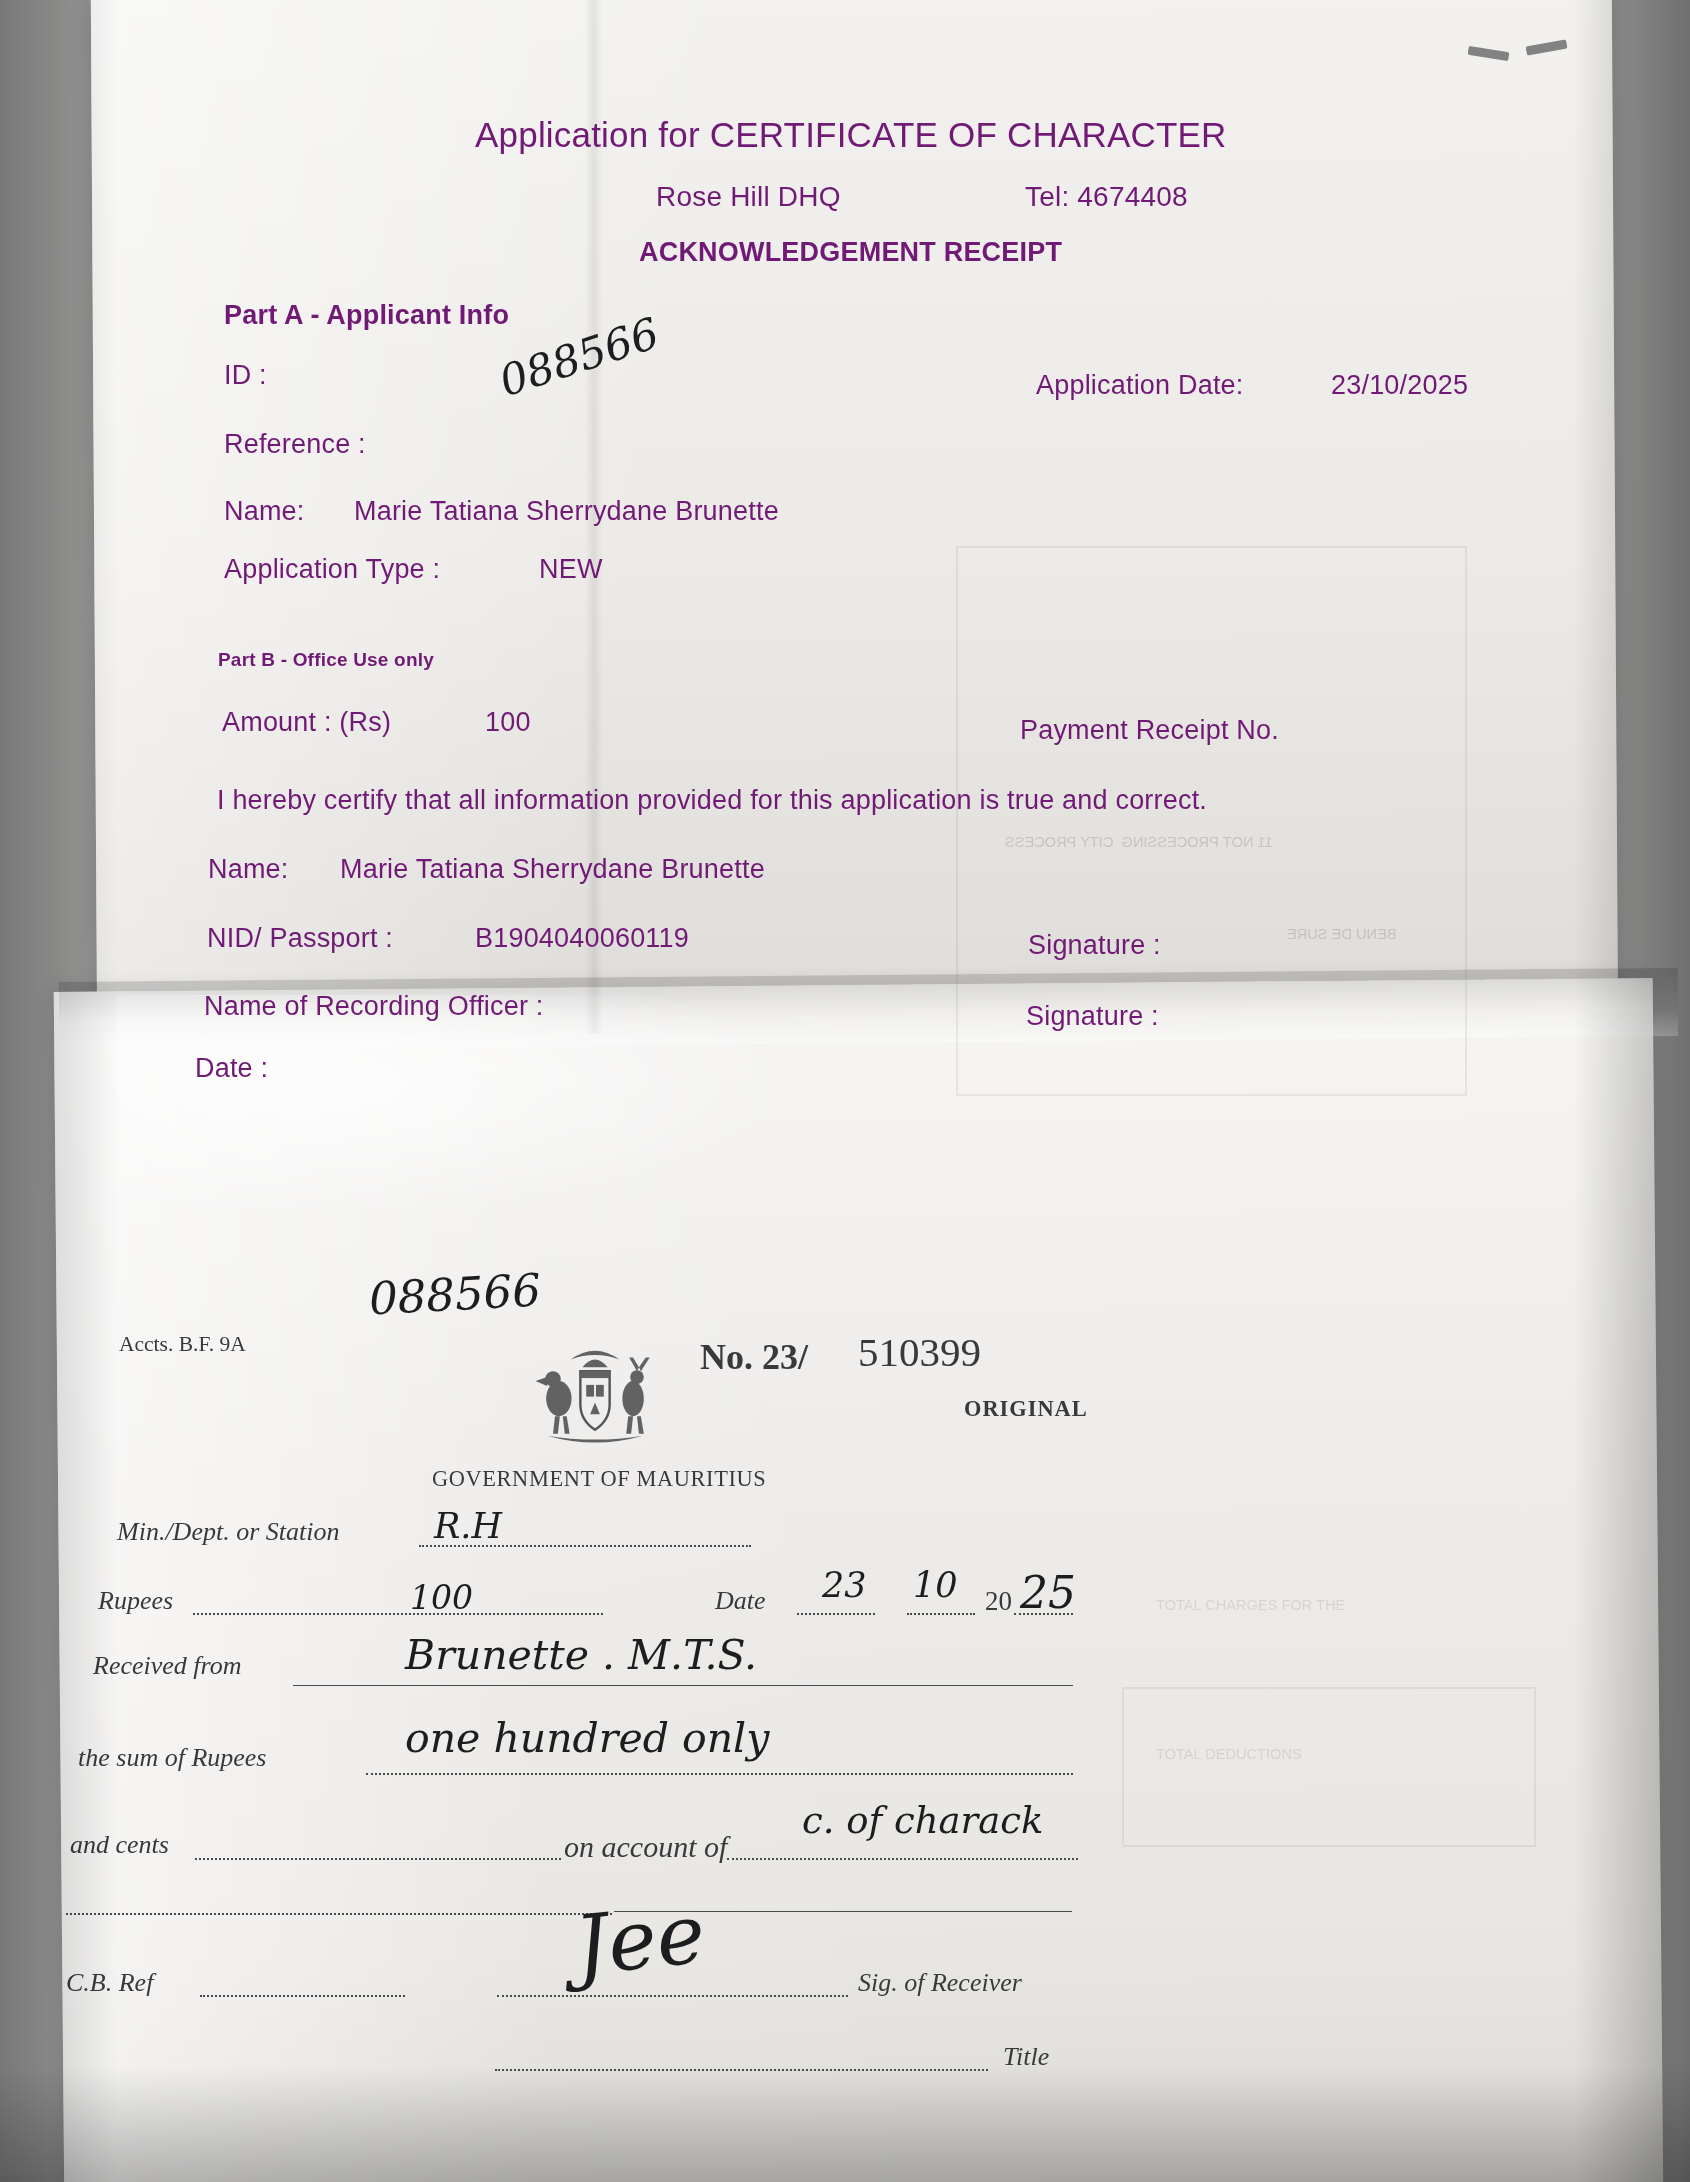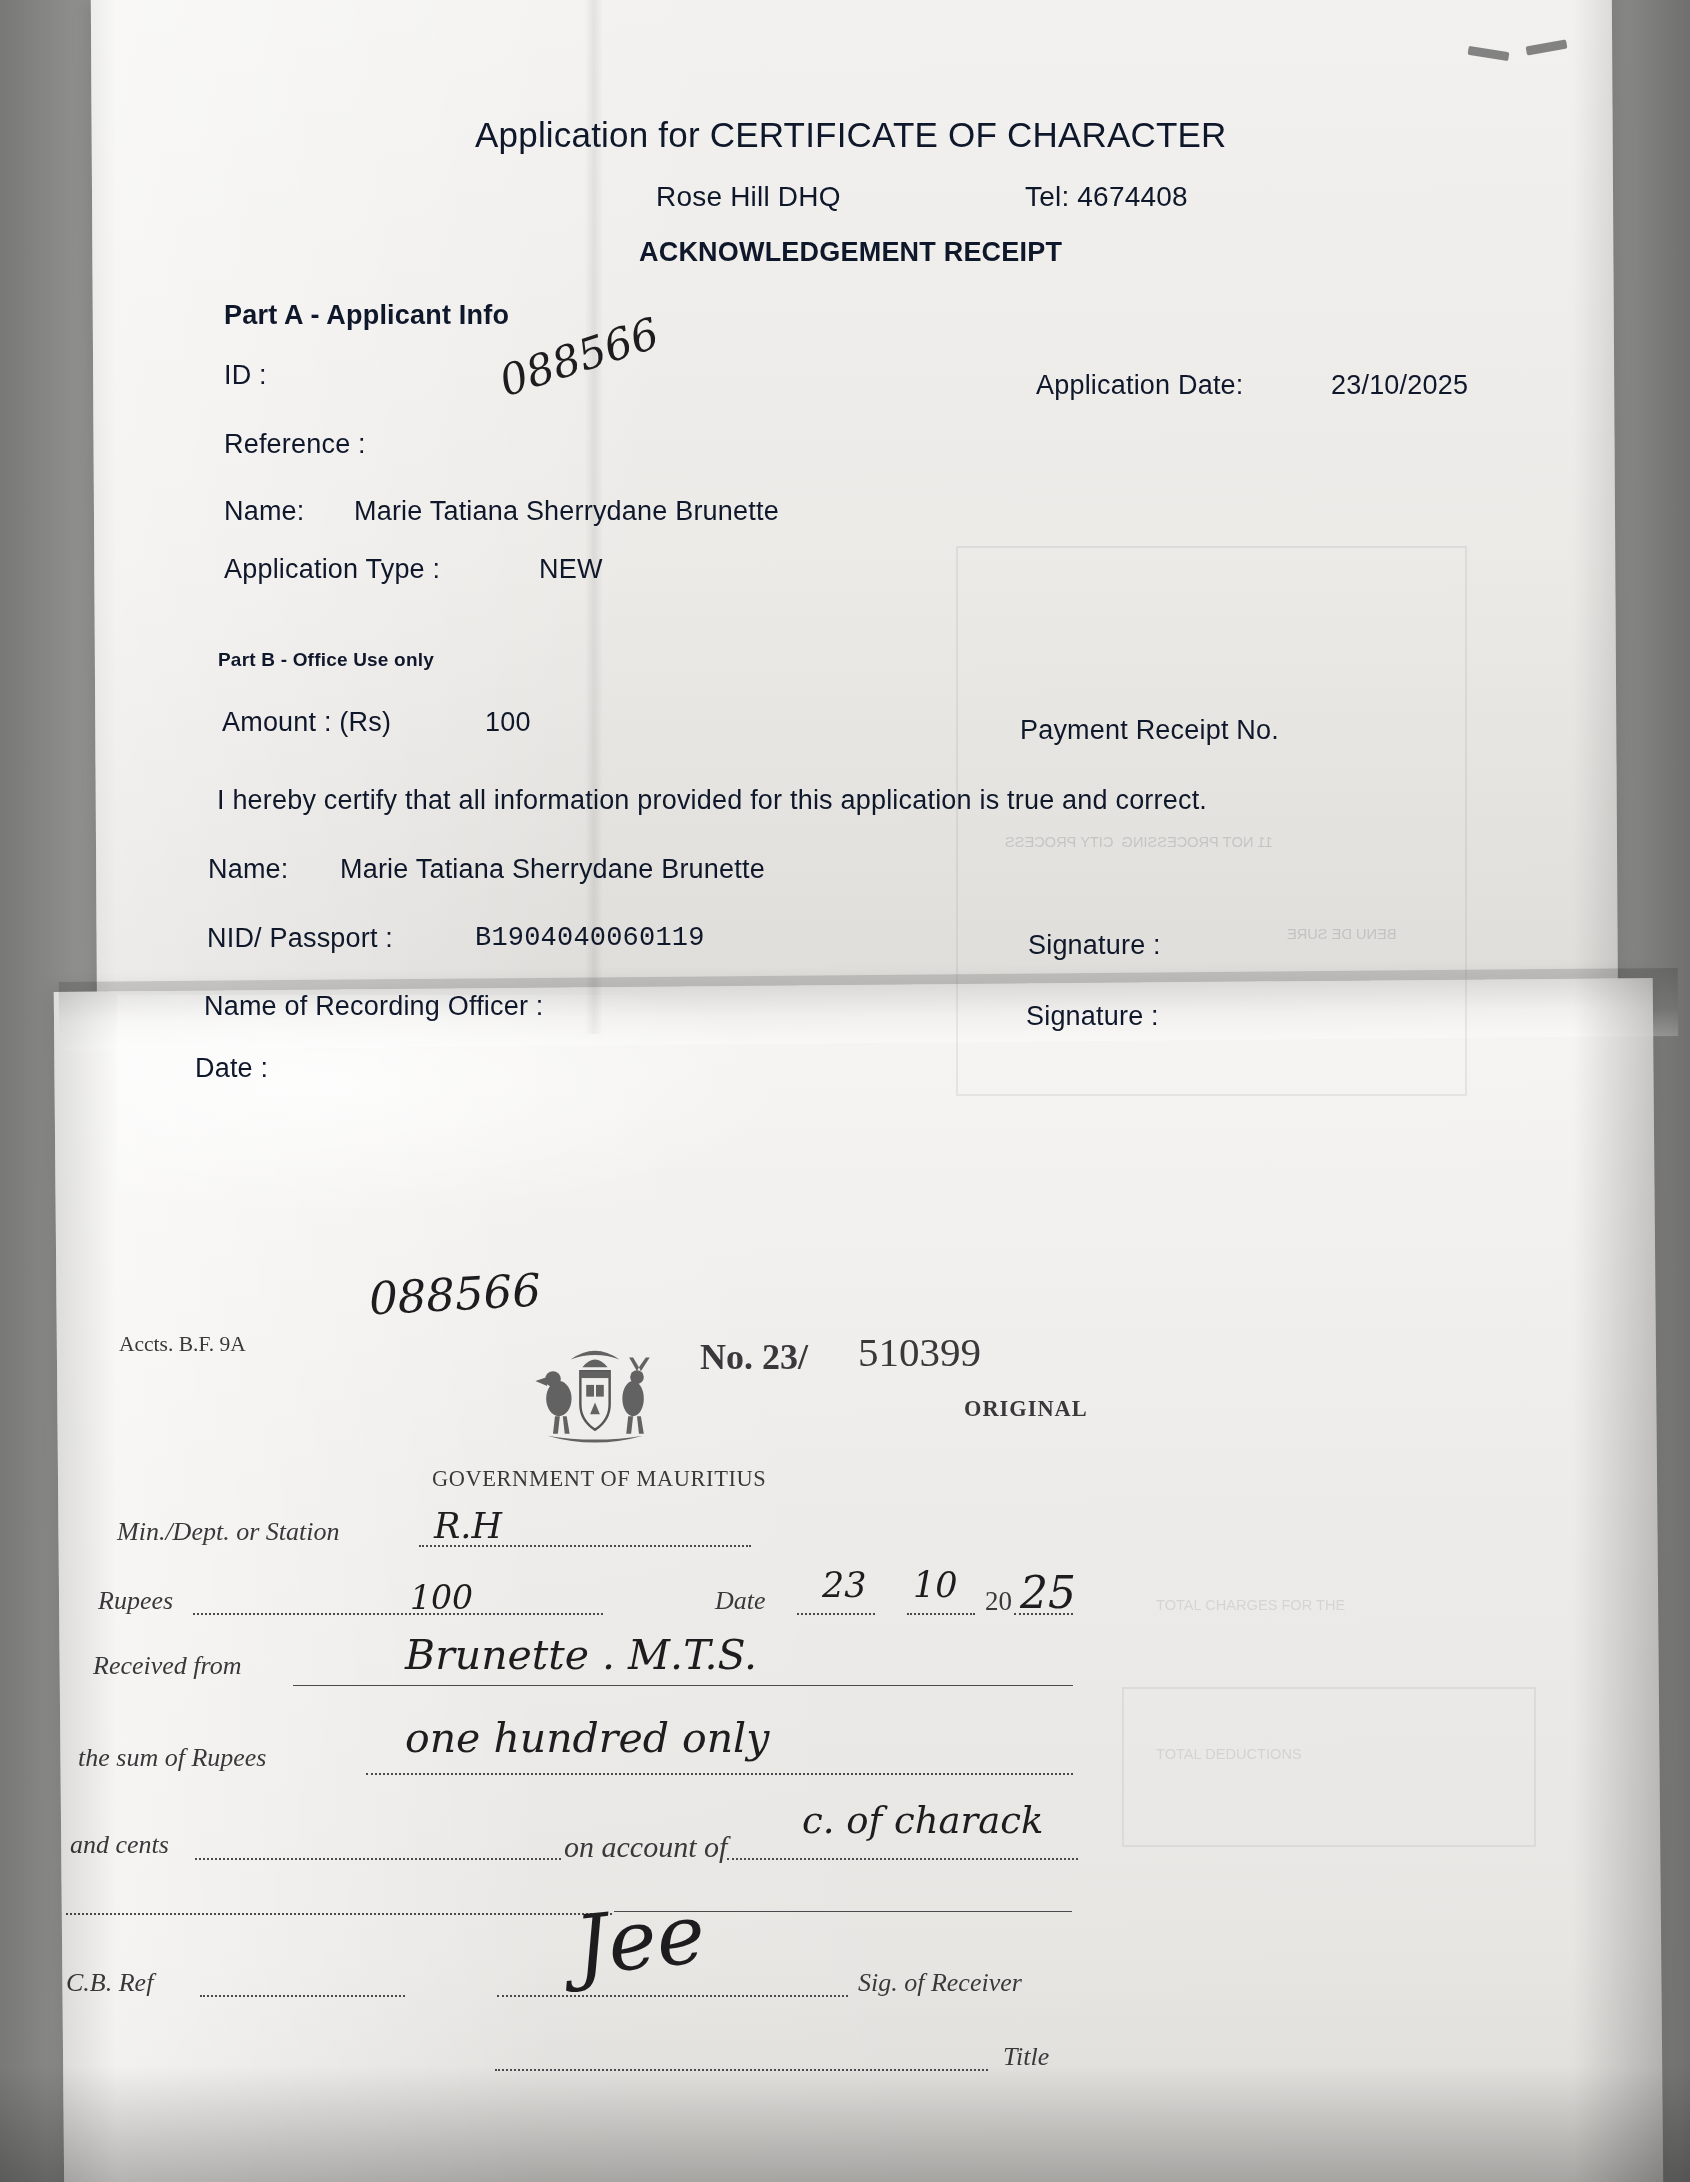--- a/index.html
+++ b/index.html
@@ -81,21 +81,21 @@
     background: #5e5e5e;
     border-radius: 2px;
     opacity: 0.75;
   }
   #staple-1 { left: 1468px; top: 49px; width: 41px; transform: rotate(9deg); }
   #staple-2 { left: 1526px; top: 43px; width: 41px; transform: rotate(-10deg); }
 
   
   .t {
     position: absolute;
-    color: #0f172a;
+    color: #701a75;
     white-space: pre;
     font-family: "Liberation Sans", sans-serif;
     letter-spacing: 0.2px;
   }
   .bold { font-weight: bold; }
 
   
   .s {
     position: absolute;
     color: #39393b;
@@ -209,21 +209,21 @@
   <div class="t" style="left:222px; top:707px; font-size:27px;">Amount : (Rs)</div>
   <div class="t" style="left:485px; top:707px; font-size:27px;">100</div>
   <div class="t" style="left:1020px; top:715px; font-size:27px;">Payment Receipt No.</div>
 
   <div class="t" style="left:217px; top:785px; font-size:27px;">I hereby certify that all information provided for this application is true and correct.</div>
 
   <div class="t" style="left:208px; top:854px; font-size:27px;">Name:</div>
   <div class="t" style="left:340px; top:854px; font-size:27px;">Marie Tatiana Sherrydane Brunette</div>
 
   <div class="t" style="left:207px; top:923px; font-size:27px;">NID/ Passport :</div>
-  <div class="t" style="left:475px; top:923px; font-size:27px;font-family:Liberation Mono, monospace;">B1904040060119</div>
+  <div class="t" style="left:475px; top:923px; font-size:27px;">B1904040060119</div>
   <div class="t" style="left:1028px; top:930px; font-size:27px;">Signature :</div>
 
   <div class="t" style="left:204px; top:991px; font-size:27px;">Name of Recording Officer :</div>
   <div class="t" style="left:1026px; top:1001px; font-size:27px;">Signature :</div>
 
   <div class="t" style="left:195px; top:1053px; font-size:27px;">Date :</div>
 
   <div class="s" style="left:119px; top:1332px; font-size:21.5px;">Accts. B.F. 9A</div>
 
   <div class="hw" style="left:369px; top:1268px; font-size:45px; transform:rotate(-3deg);">088566</div>

